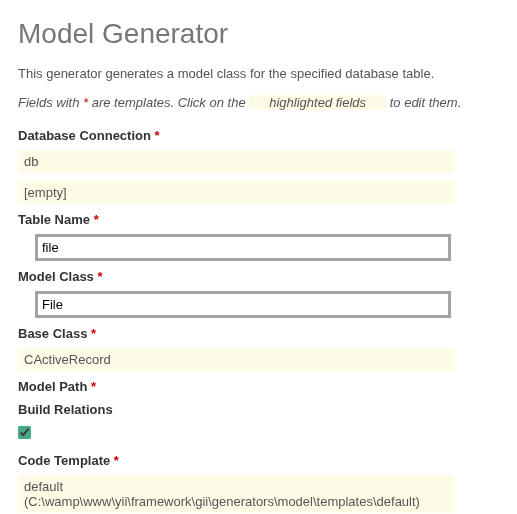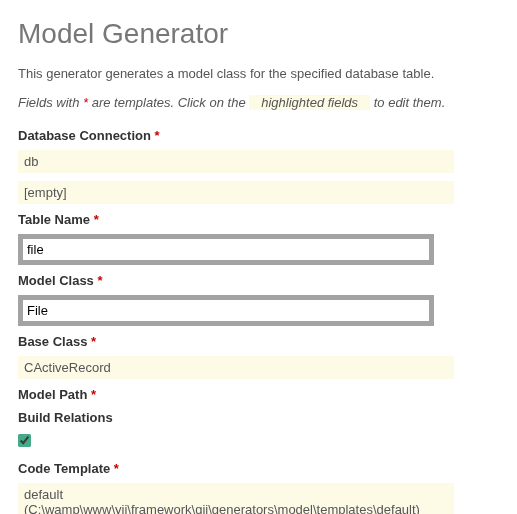--- a/index.html
+++ b/index.html
@@ -24,43 +24,44 @@
   }
   .hint{
     font-style:italic;
     color:#555;
     margin:0 0 18px 0;
   }
   .req{color:#c00;}
   .hlbox{
     display:inline-block;
     background:#fdfae6;
-    padding:0 12px;
+    padding:0 20px;
     font-style:italic;
   }
   .field{margin-bottom:8px;}
   .field-label{
     color:#333;
     font-weight:bold;
     margin-bottom:7px;
   }
   .hl-value{
     background:#fdfae6;
     padding:4px 6px;
     color:#555;
     box-sizing:border-box;
     width:436px;
   }
   .text-input{
     width:416px;
     padding:3px 4px;
     font-size:13px;
     font-family:inherit;
-    border:5px solid #a3a3a3;
+    border:3px solid #a3a3a3;
     box-sizing:border-box;
+    margin-left:17px;
   }
   .checkbox{
     accent-color:#4a8;
     margin:2px 0 6px 0;
   }
   .preview-btn{
     margin-top:8px;
     background:#ecebf2;
     border:1px solid #555;
     border-radius:3px;

